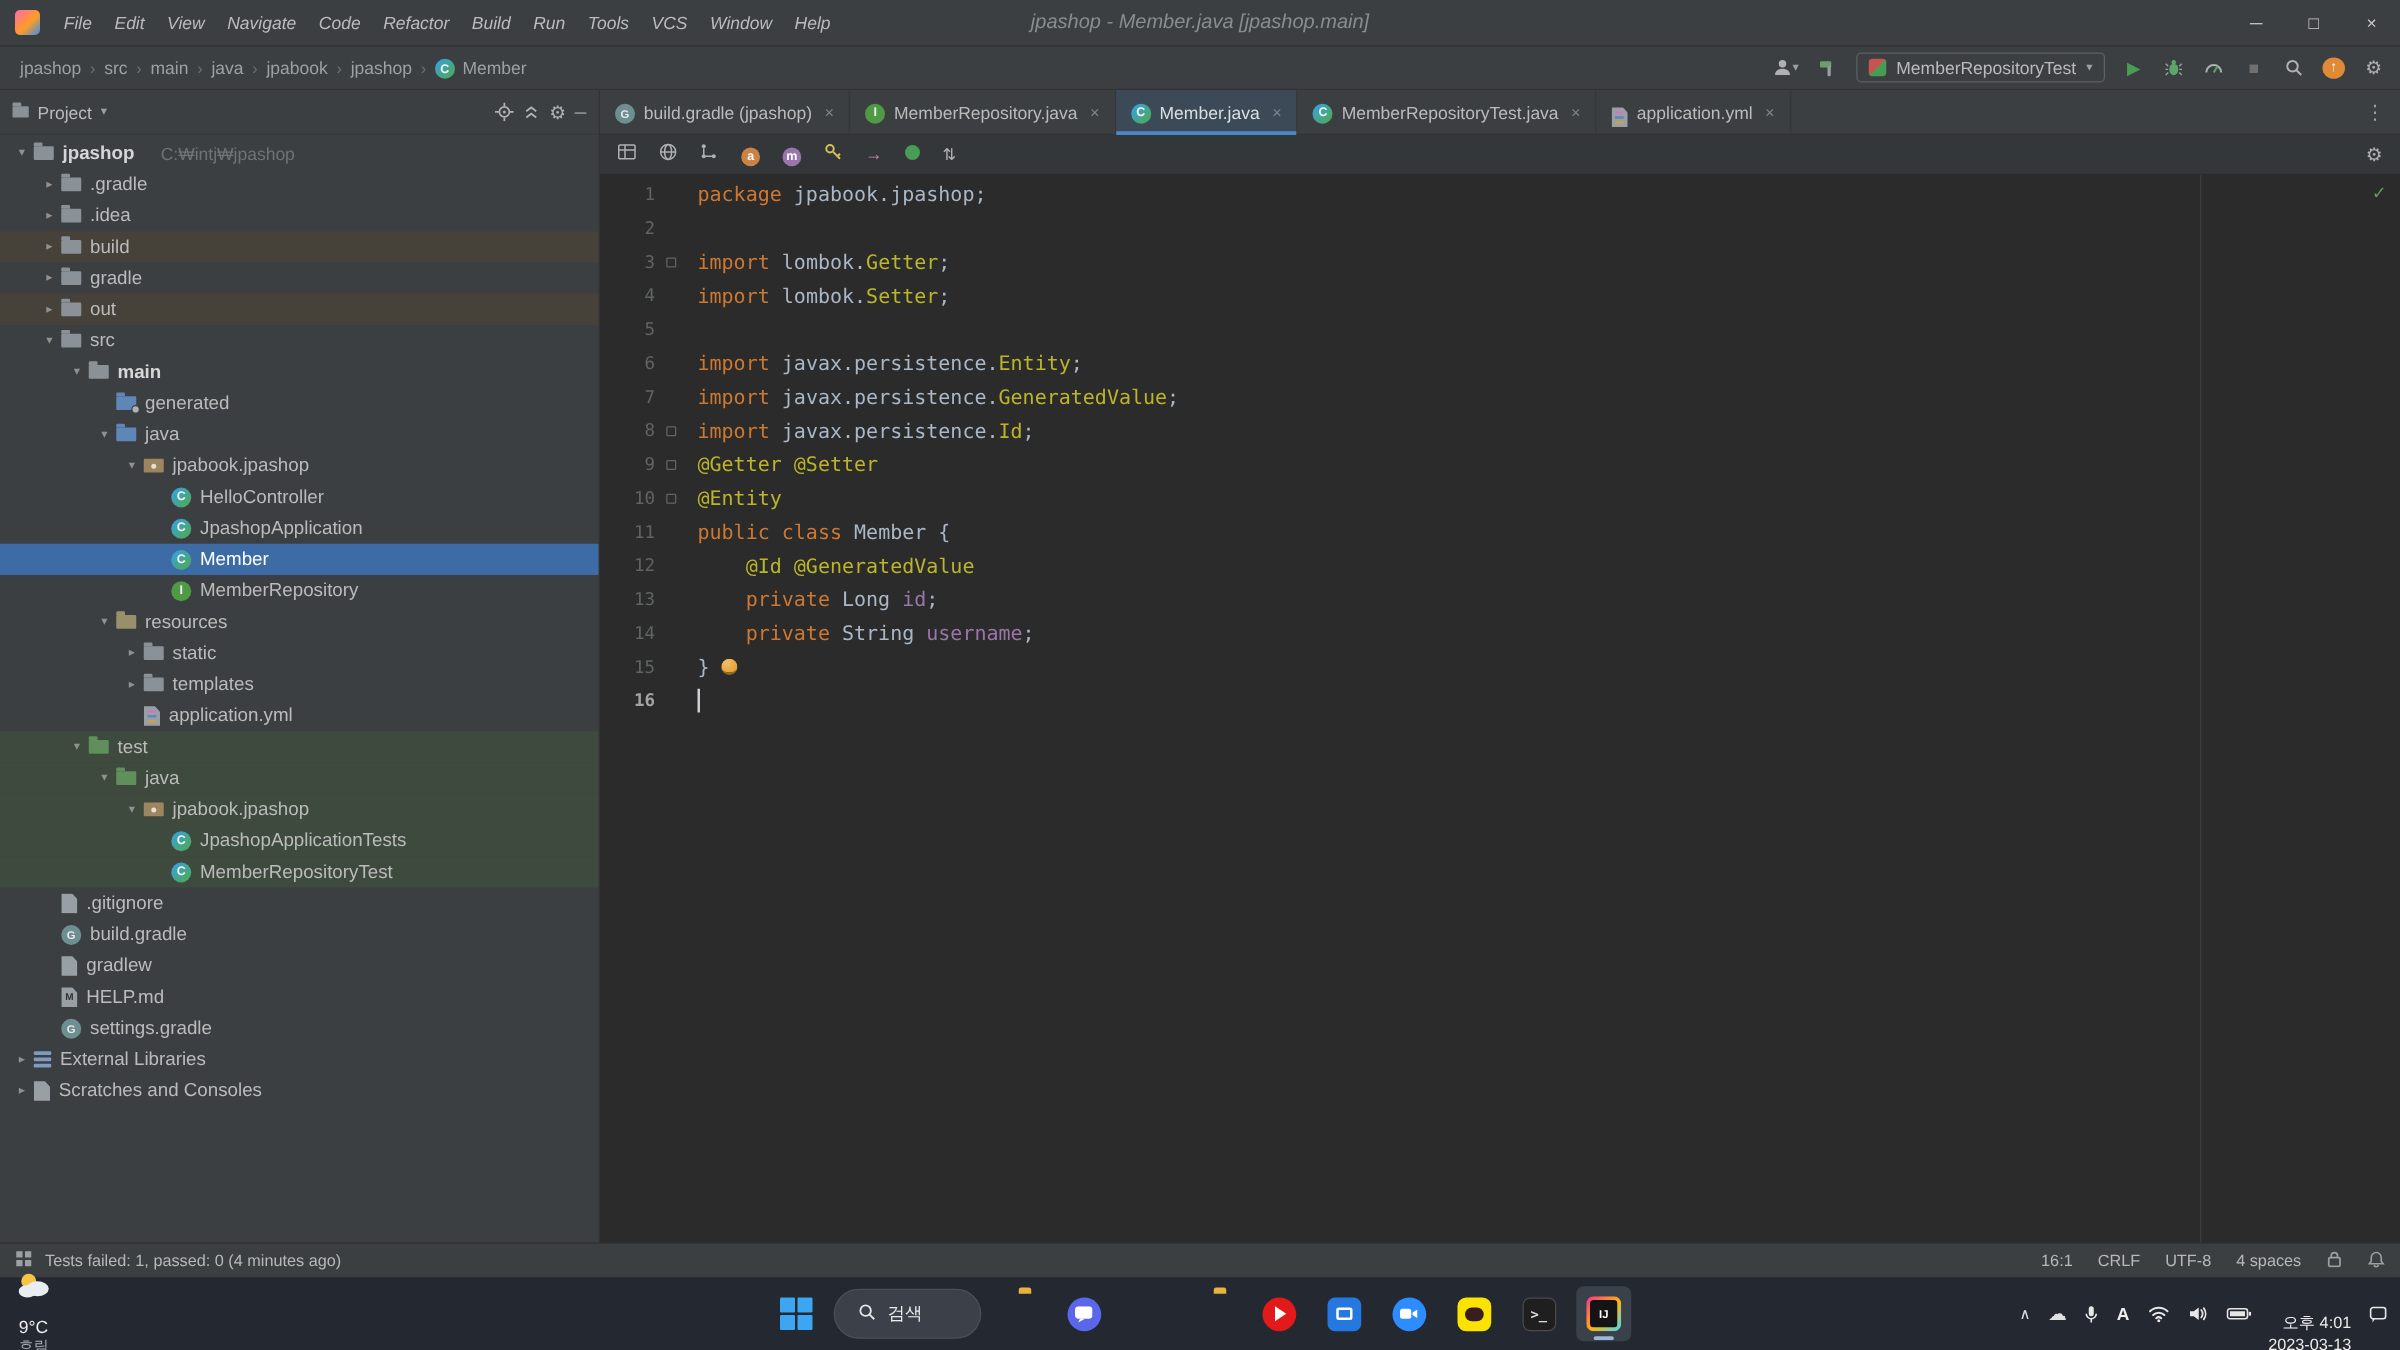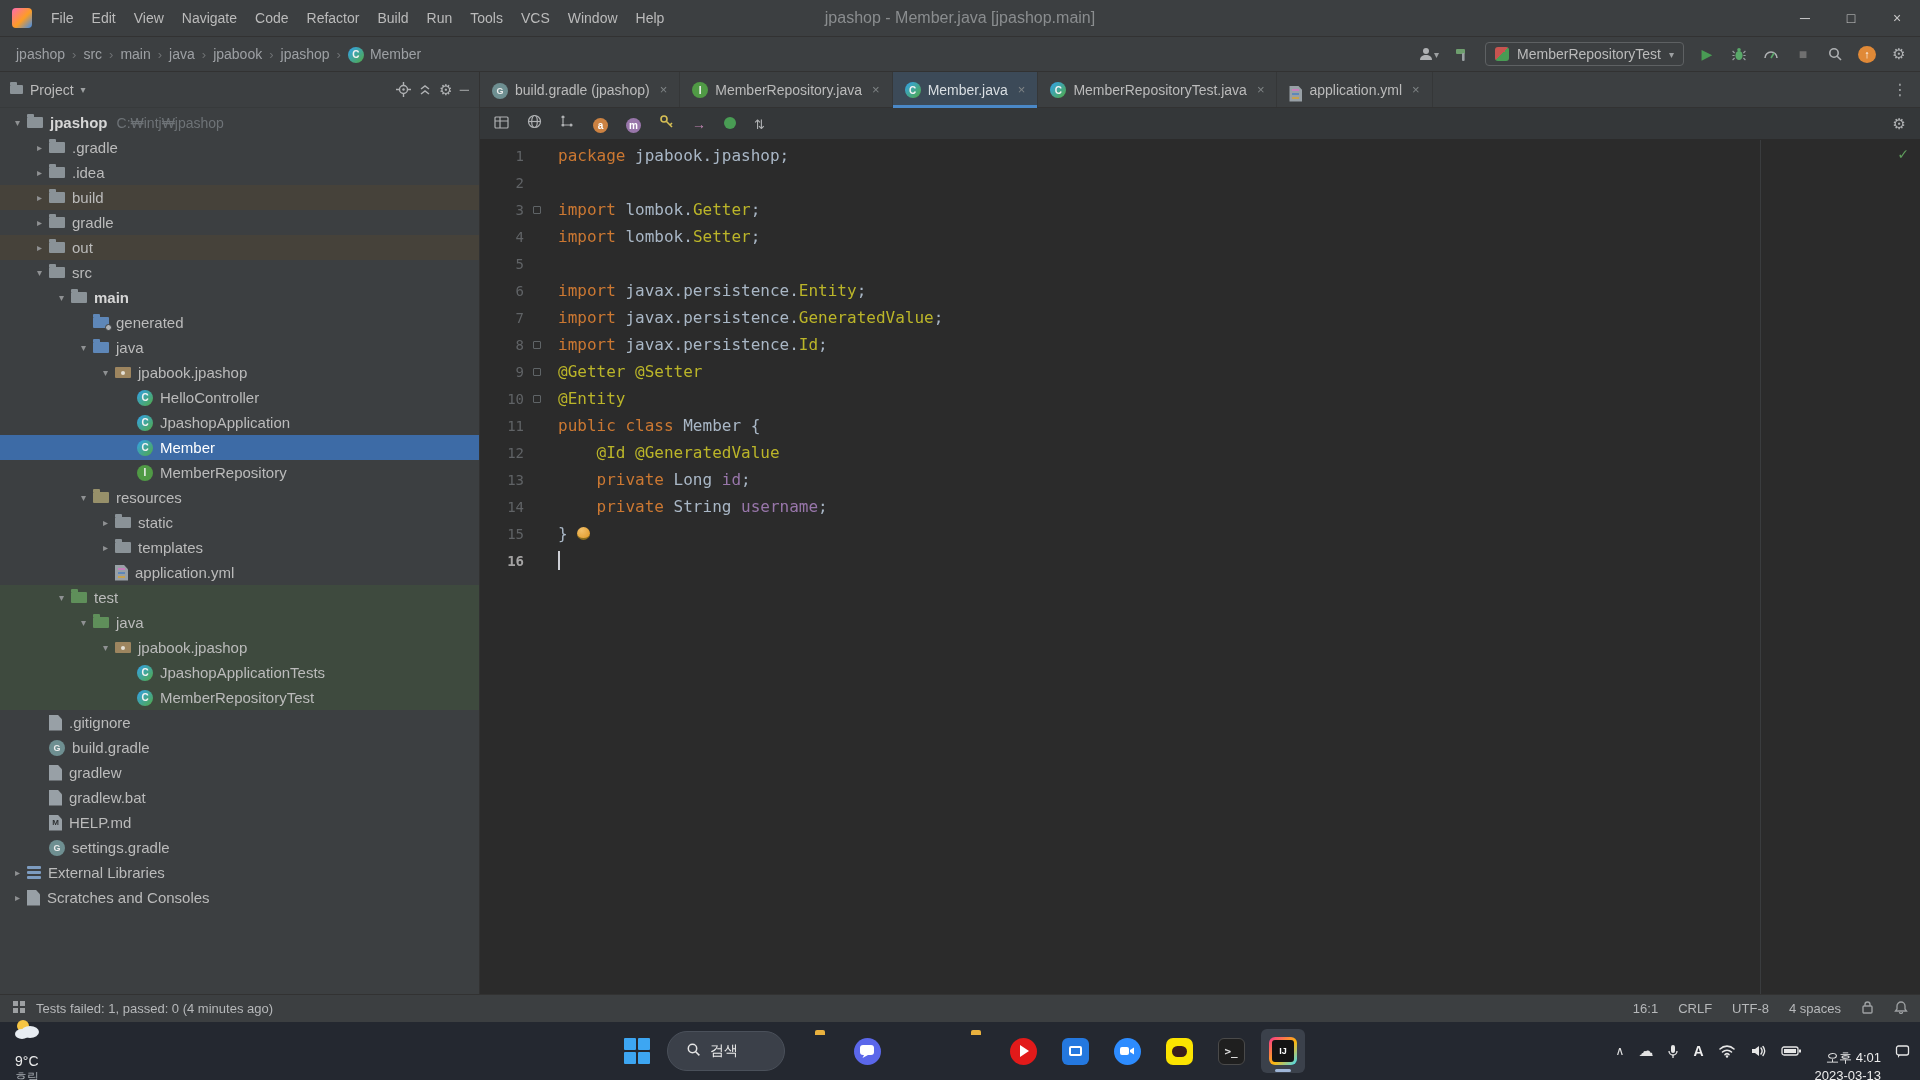--- a/index.html
+++ b/index.html
@@ -2,21 +2,21 @@
 <html style="--accent: #4A88C7; --selection: #3D6BA6; --testbg: #3E4A3E; --exclbg: #46423A; --kw: #CC7832; --plain: #A9B7C6; --anno: #BBB529; --field: #9876AA;"><head>
 <meta charset="utf-8">
 <style>
   * { margin:0; padding:0; box-sizing:border-box; }
   html,body { width:1920px; height:1080px; overflow:hidden; background:#2B2B2B;
     font-family:"Liberation Sans","DejaVu Sans",sans-serif; color:#BBBBBB; }
   #app { width:100%; height:100%; display:flex; flex-direction:column; }
 
   
   .titlebar { flex:0 0 37px; background:#3C3F41; border-bottom:1px solid #323232;
-    display:flex; align-items:center; position:relative; }
+    display:flex; align-items:center; position:relative;font-style:italic; }
   .app-logo { width:20px; height:20px; border-radius:4px; margin:0 10px 0 12px;
     background:linear-gradient(135deg,#FF6AB0,#FD9D25 55%,#3A8CF0); }
   .menus { display:flex; }
   .menu-item { padding:4px 9px; font-size:14px; color:#BBBBBB; border-radius:3px; }
   .win-title { position:absolute; left:50%; transform:translateX(-50%); color:#8A8D8F; font-size:16px; }
   .win-controls { margin-left:auto; display:flex; height:100%; }
   .win-btn { width:46px; display:flex; align-items:center; justify-content:center; color:#C8C8C8; font-size:14px; }
 
   
   .navbar { flex:0 0 35px; background:#3C3F41; border-bottom:1px solid #323232;
@@ -46,21 +46,21 @@
   .ph-ic { color:#AFB1B3; display:inline-flex; }
   .ph-minus { color:#AFB1B3; font-size:13px; }
   .gearch { color:#AFB1B3; font-size:15px; }
 
   .tree { flex:1; overflow:hidden; padding-top:2px; font-size:15px; white-space:nowrap; }
   .row { height:25px; display:flex; align-items:center; }
   .row .arrow { width:19px; flex:0 0 19px; text-align:center; color:#8F9193; font-size:10px; }
   .row .ic { margin-right:7px; display:inline-flex; }
   .row .lbl { color:#BBBBBB; }
   .row.bold .lbl { font-weight:700; color:#D6D6D6; }
-  .row .extra { margin-left:9px; color:#6E7377; font-size:14px; }
+  .row .extra { margin-left:21px; color:#6E7377; font-size:14px; }
   .t-selected { background:var(--selection); }
   .t-selected .lbl { color:#FFFFFF; }
   .t-test { background:var(--testbg); }
   .t-excluded { background:var(--exclbg); }
 
   
   .fd { width:16px; height:11px; border-radius:1px; position:relative; background:#8A9297; display:inline-block; }
   .fd::before { content:""; position:absolute; top:-3px; left:0; width:7px; height:3px; background:inherit; border-radius:1px 1px 0 0; }
   .fd.src { background:#5E87B8; } .fd.test { background:#5F8F5A; } .fd.res { background:#97906A; }
   .fd .dotg { position:absolute; right:-3px; bottom:-3px; width:7px; height:7px; border-radius:50%;
@@ -486,27 +486,20 @@
           <div class="row" style="padding-left: 30px;">
             <span class="arrow"></span>
             <span class="ic">
               <span class="fil"></span>
             </span>
             <span class="lbl">gradlew</span>
           </div>
           <div class="row" style="padding-left: 30px;">
             <span class="arrow"></span>
             <span class="ic">
-              <span class="fil"></span>
-            </span>
-            <span class="lbl">gradlew.bat</span>
-          </div>
-          <div class="row" style="padding-left: 30px;">
-            <span class="arrow"></span>
-            <span class="ic">
               <span class="fil">
                 <b>M</b>
               </span>
             </span>
             <span class="lbl">HELP.md</span>
           </div>
           <div class="row" style="padding-left: 30px;">
             <span class="arrow"></span>
             <span class="ic">
               <span class="gr">G</span>

